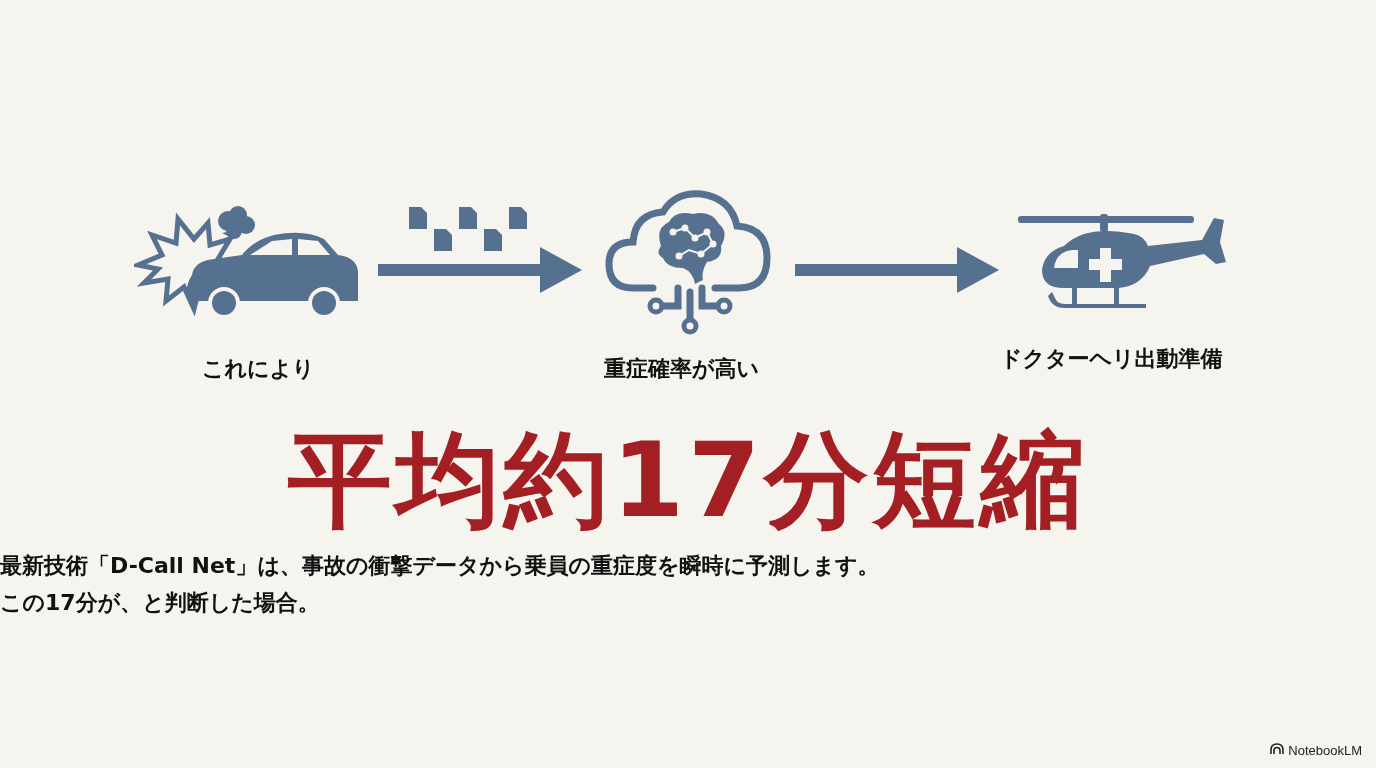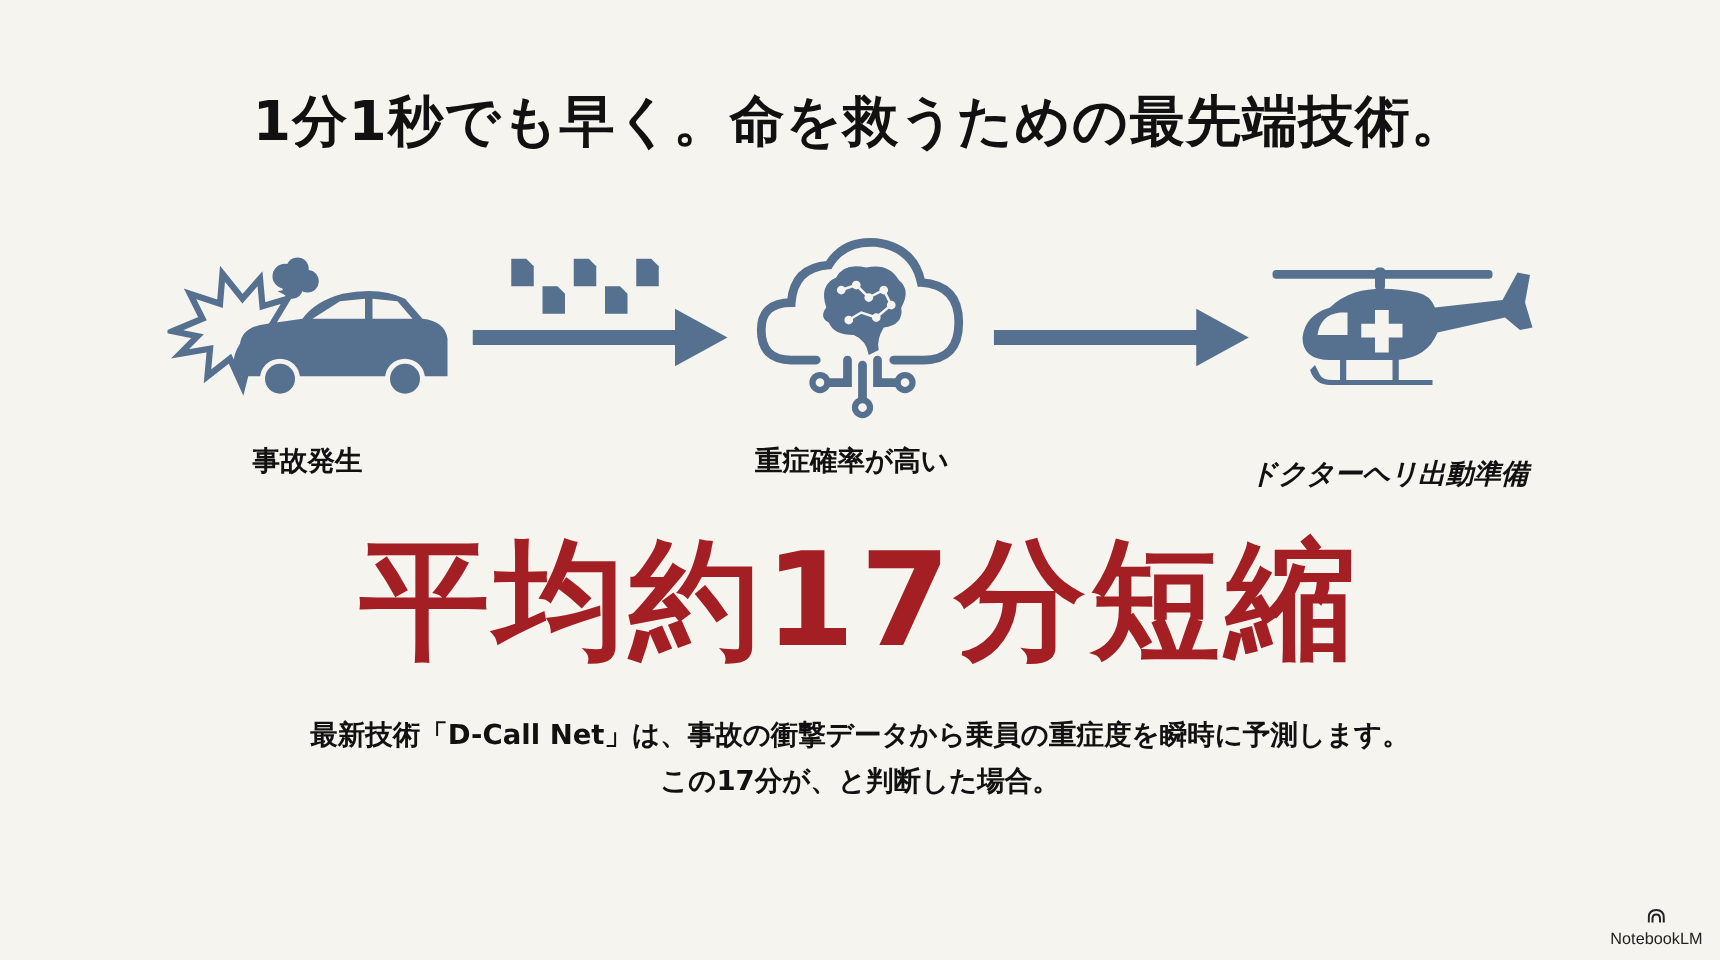--- a/index.html
+++ b/index.html
@@ -20,39 +20,37 @@
     .step-label {
       position: absolute; font-size: 22px; font-weight: bold; color: #111;
       white-space: nowrap; text-align: center;
     }
     .headline {
       position: absolute; left: 0; right: 0; top: 418px;
       text-align: center; font-size: 104px; font-weight: bold;
       color: #a31f24; letter-spacing: 4px; line-height: 1.2;
     }
     .body-text {
-      position: absolute; left: 0; right: 0; top: 570px;
-      text-align: center; font-size: 22px; font-weight: bold;
+      position: absolute; left: 0; right: 0; top: 547px;
+      font-size: 22px; font-weight: bold;
       line-height: 37px; color: #111;
     }
     .body-text .line { display: block; white-space: nowrap; }
     .highlight { color: #a31f24; }
     .brand {
       position: absolute; right: 14px; bottom: 10px;
-      font-size: 13px; color: #222; display: flex; align-items: center; gap: 4px;
+      font-size: 13px; color: #222; display: flex; align-items: flex-start; gap: 4px;
       font-family: "Liberation Sans", sans-serif;
-      flex-direction: column;
     }
   </style>
 </head>
 <body>
 
 <div class="slide">
 
-  <div class="title">1分1秒でも早く。命を救うための最先端技術。</div>
 
   <svg class="icon" style="left:134px; top:205px;" width="228" height="112" viewBox="0 0 228 112">
     <g fill="#56708f">
 
       <path d="M4 60 L28 50 L18 30 L42 38 L44 14 L60 34 L74 18 L76 40 L96 34 L84 54 L100 62 L80 70 L88 92 L66 80 L60 104 L50 82 L32 96 L34 74 L10 78 L24 64 Z" fill="none" stroke="#56708f" stroke-width="5" stroke-linejoin="miter"></path>
 
       <circle cx="94" cy="16" r="10"></circle>
       <circle cx="104" cy="10" r="9"></circle>
       <circle cx="112" cy="20" r="9"></circle>
       <circle cx="100" cy="26" r="8"></circle>
@@ -62,21 +60,21 @@
 
       <path d="M116 50 L138 36 L158 34 L158 50 Z" fill="#f6f4ee"></path>
       <path d="M164 34 L184 36 L196 50 L164 50 Z" fill="#f6f4ee"></path>
 
       <circle cx="90" cy="98" r="16" fill="#f6f4ee"></circle>
       <circle cx="90" cy="98" r="12"></circle>
       <circle cx="190" cy="98" r="16" fill="#f6f4ee"></circle>
       <circle cx="190" cy="98" r="12"></circle>
     </g>
   </svg>
-  <div class="step-label" style="left:202px; top:354px;">事故発生</div>
+  <div class="step-label" style="left:202px; top:354px;">これにより</div>
 
   <svg class="icon" style="left:405px; top:203px;" width="130" height="50" viewBox="0 0 130 50">
     <g fill="#56708f">
       <path d="M4 4 L16 4 L22 10 L22 26 L4 26 Z"></path>
       <path d="M29 26 L41 26 L47 32 L47 48 L29 48 Z"></path>
       <path d="M54 4 L66 4 L72 10 L72 26 L54 26 Z"></path>
       <path d="M79 26 L91 26 L97 32 L97 48 L79 48 Z"></path>
       <path d="M104 4 L116 4 L122 10 L122 26 L104 26 Z"></path>
     </g>
   </svg>
@@ -125,21 +123,21 @@
       <path d="M38 82 L42 90 Q44 94 52 94 L132 94 L132 98 L50 98 Q38 98 34 86 Z"></path>
       <rect x="58" y="76" width="5" height="18"></rect>
       <rect x="100" y="76" width="5" height="18"></rect>
     </g>
     <path d="M40 58 Q42 42 58 40 L64 40 L64 58 Z" fill="#f6f4ee"></path>
     <g fill="#f6f4ee">
       <rect x="86" y="38" width="11" height="34"></rect>
       <rect x="75" y="49" width="33" height="11"></rect>
     </g>
   </svg>
-  <div class="step-label" style="left:1000px; top:364px;font-style:italic;">ドクターヘリ出動準備</div>
+  <div class="step-label" style="left:1000px; top:344px;">ドクターヘリ出動準備</div>
 
   <div class="headline">平均約17分短縮</div>
 
   <div class="body-text">
     <span class="line">最新技術「D-Call Net」は、事故の衝撃データから乗員の重症度を瞬時に予測します。</span>
     <span class="line">この17分が、と判断した場合。</span>
   </div>
 
   <div class="brand">
     <svg width="14" height="12" viewBox="0 0 14 12">

